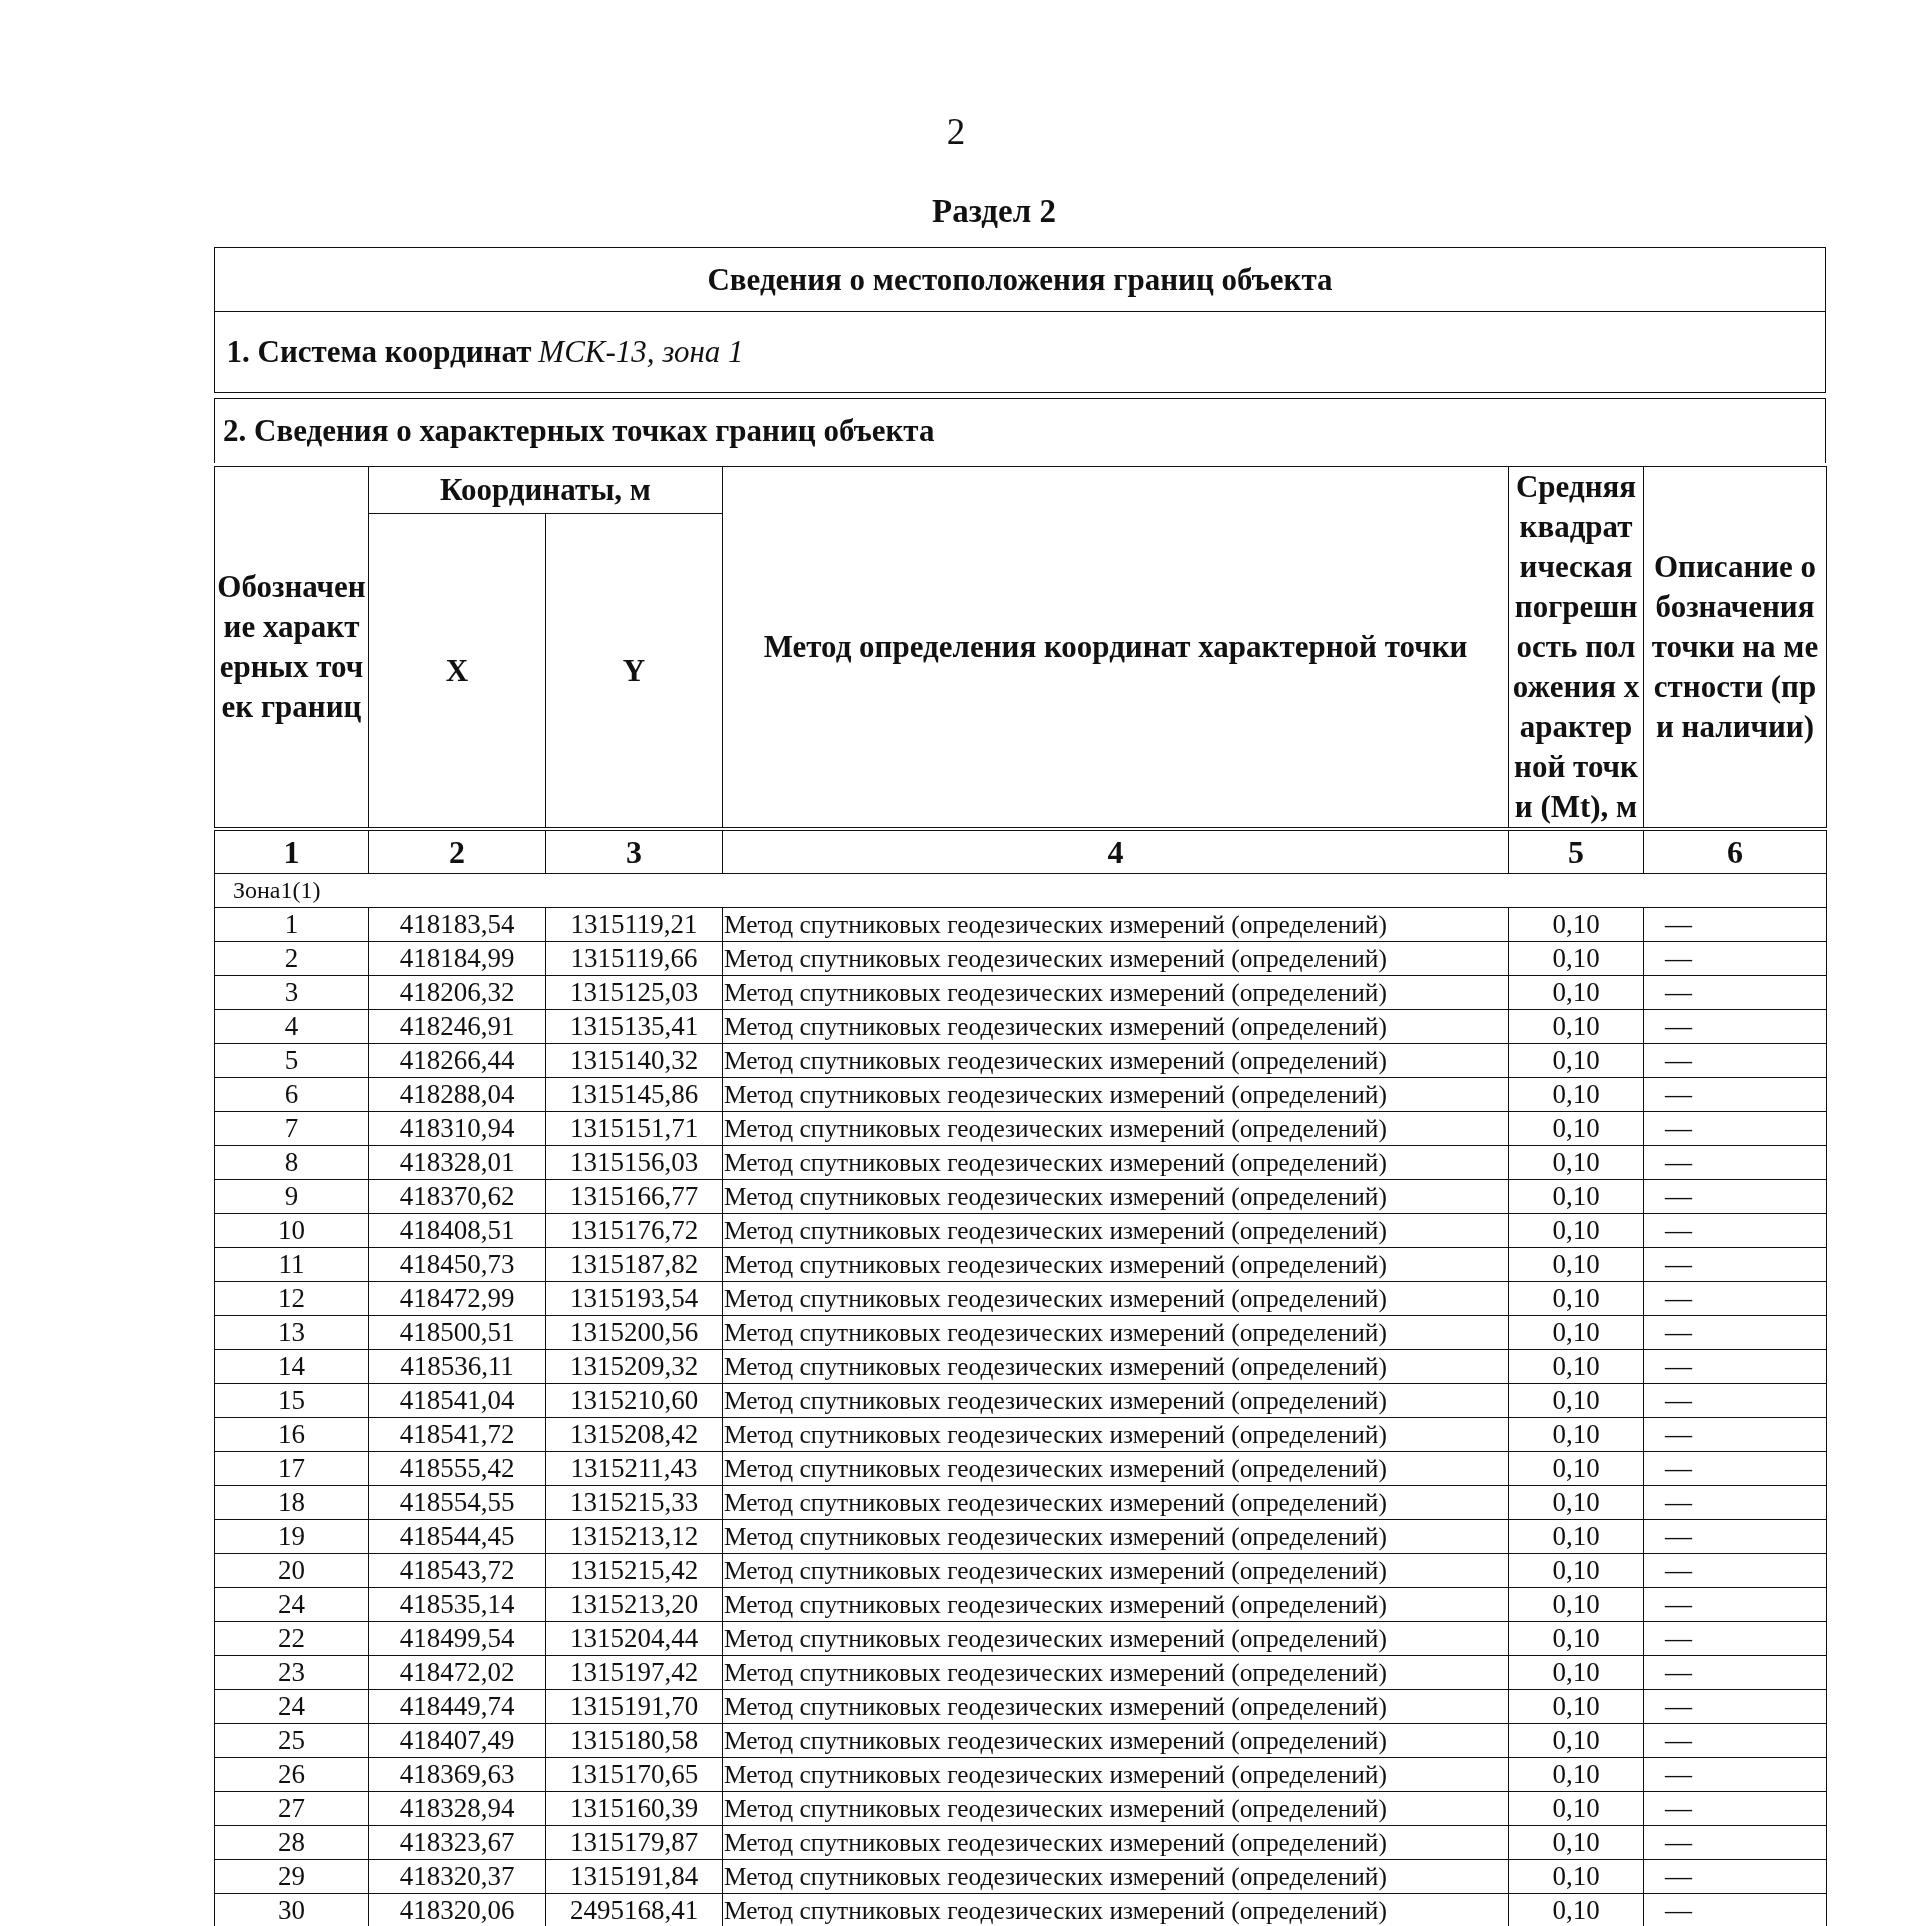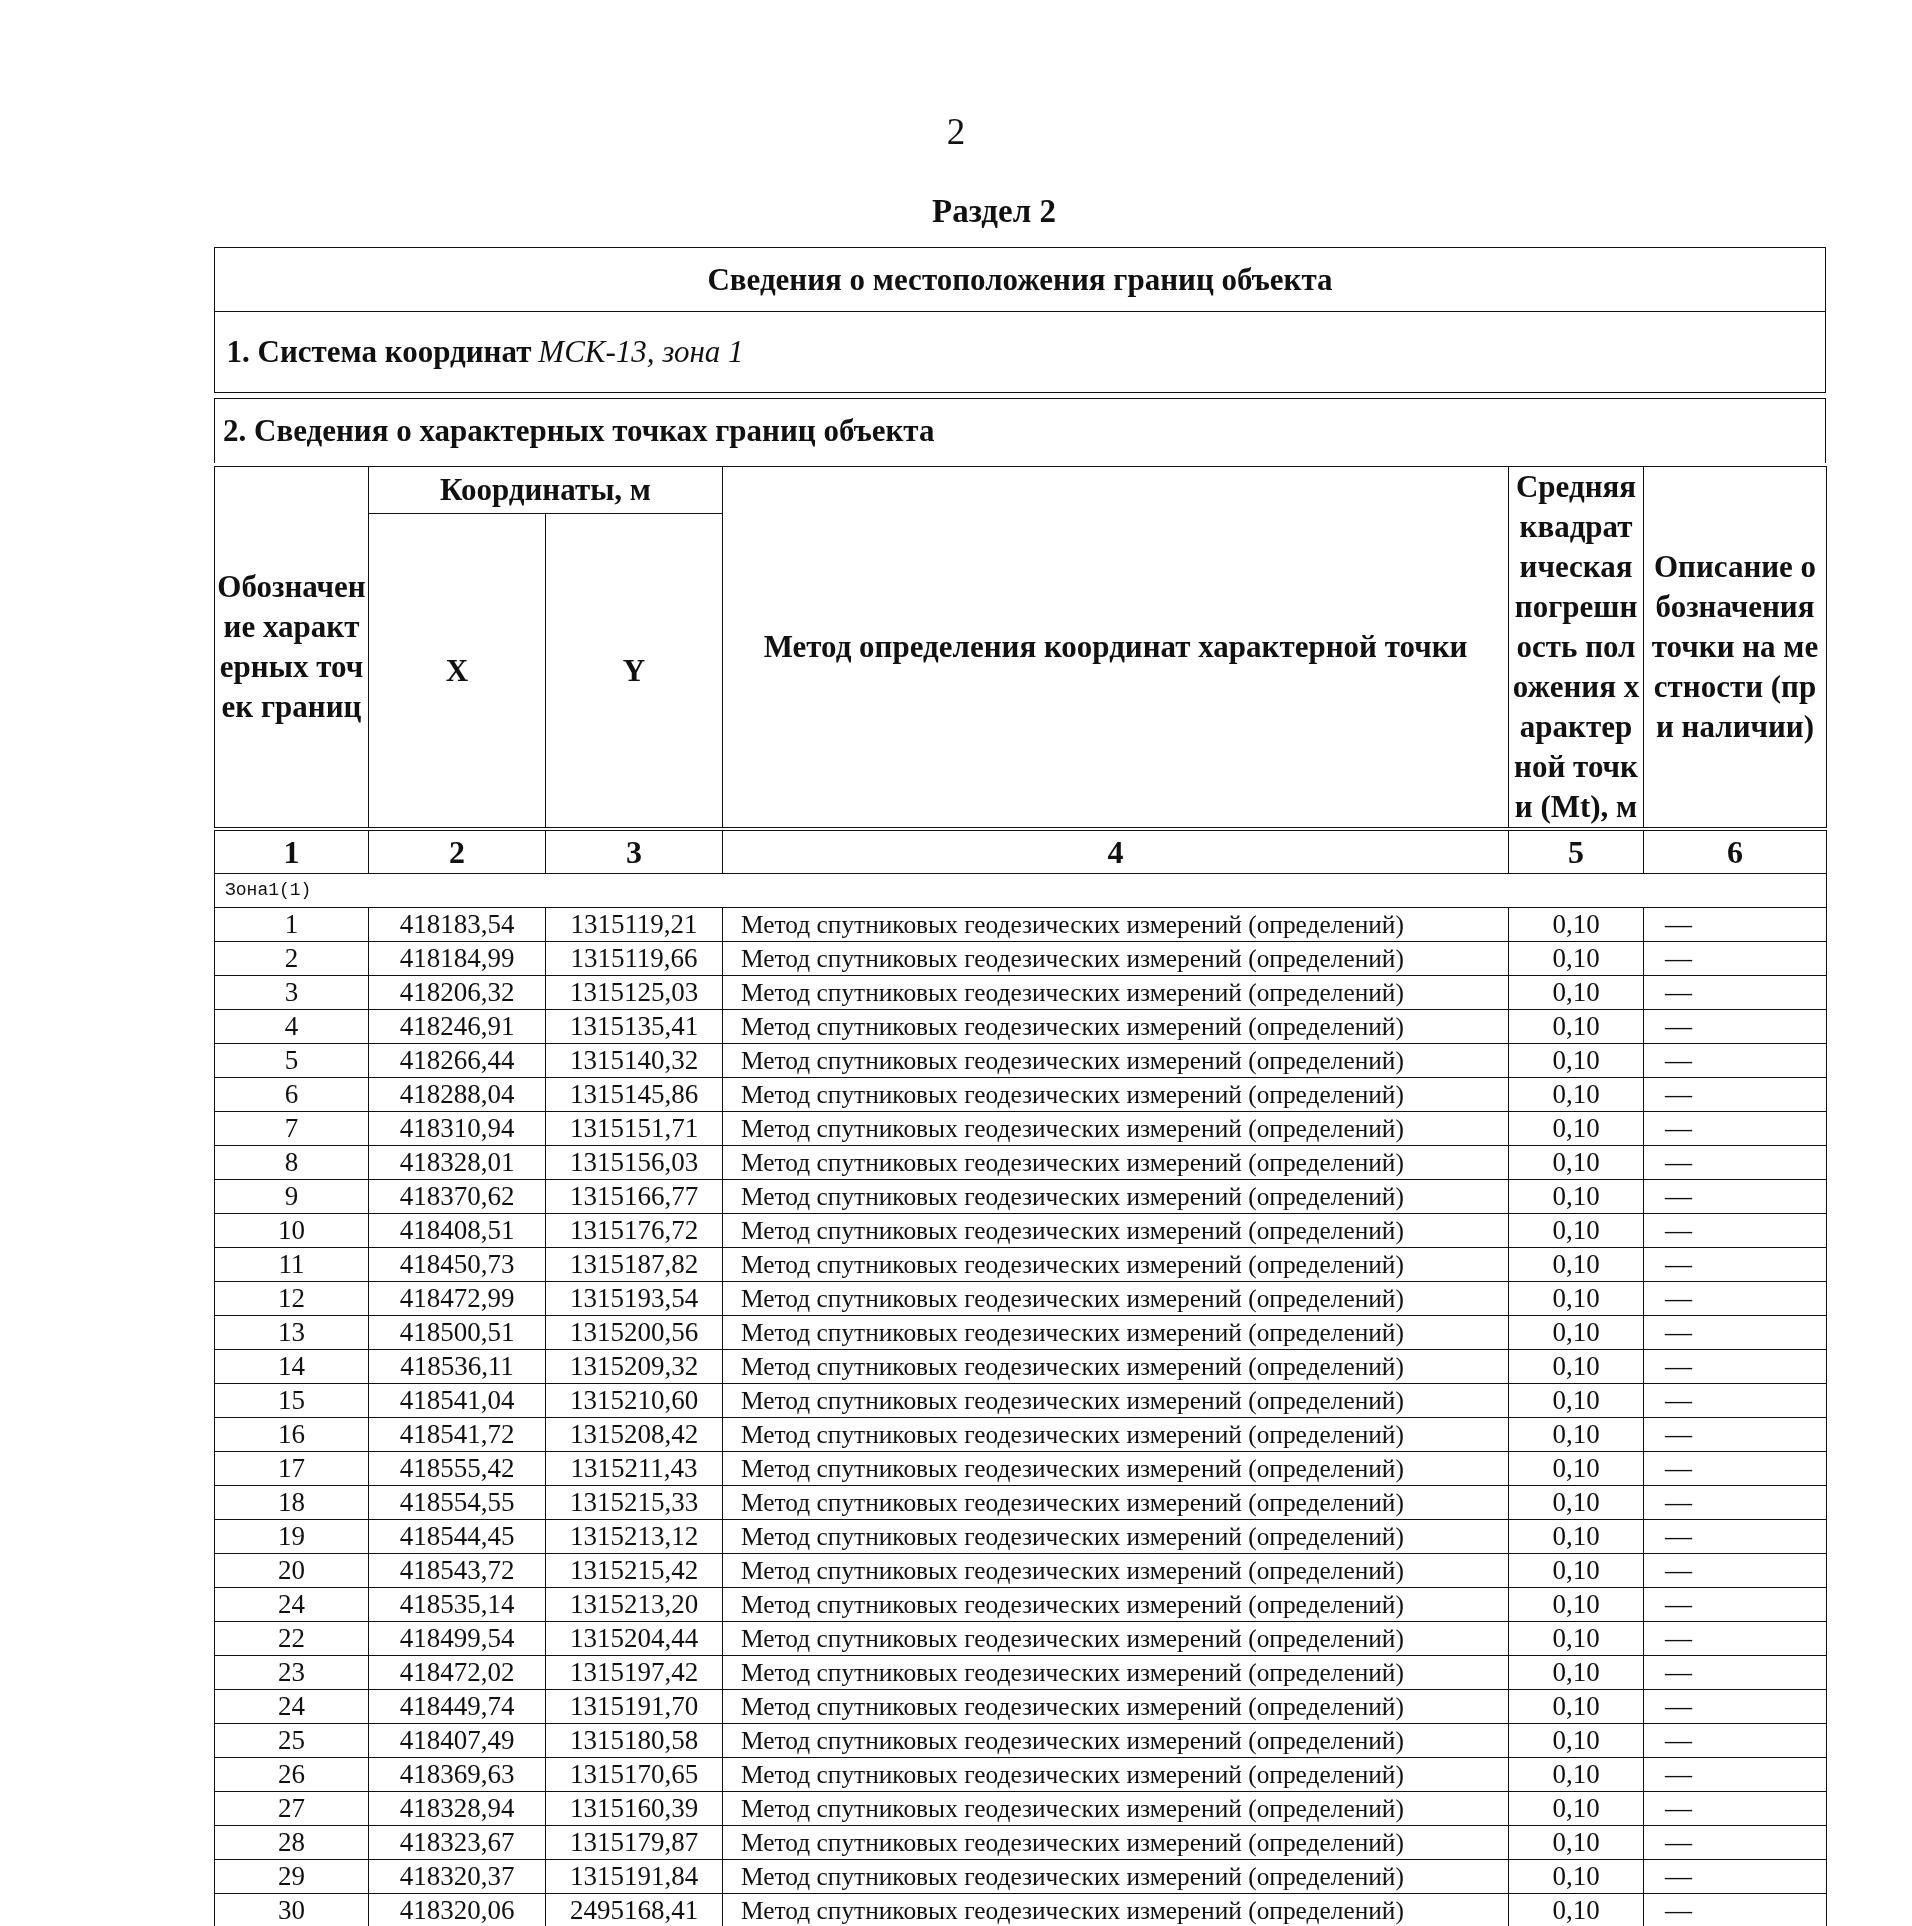--- a/index.html
+++ b/index.html
@@ -31,22 +31,22 @@
     border-collapse: collapse; width: 100%; table-layout: fixed;
     border: 1.9px solid #111; margin-top: 3.9px;
   }
   th, td { border: 1.5px solid #111; padding: 0; text-align: center; }
   thead th { font-weight: bold; font-size: 31px; line-height: 40px; vertical-align: middle; }
   thead tr.hdr1 th { height: 37px; margin-left: 40px; }
   thead tr.hdr2 th { height: 277px; }
   thead tr.nums th { height: 42px; font-size: 32px; border-top: 4.6px double #111; }
   th.wrap { word-break: break-all; padding: 0 2.3px; }
   tbody td { font-size: 27px; height: 33px; line-height: 31px; white-space: nowrap; }
-  tbody td.method { text-align: left; padding-left: 18px; font-size: 25.4px; }
-  tbody td.zone-label { text-align: left; padding-left: 10px; font-size: 18px; font-family: Liberation Mono, monospace; }
+  tbody td.method { text-align: left; padding-left: 1px; font-size: 25.4px; }
+  tbody td.zone-label { text-align: left; padding-left: 18px; font-size: 24px; }
   tbody td.desc { text-align: left; padding-left: 21px; }
 </style>
 </head>
 <body>
 
 <div class="page-number">2</div>
 <div class="section-title">Раздел 2</div>
 
 <div class="frame">
   <div class="box title">Сведения о местоположения границ объекта</div>

